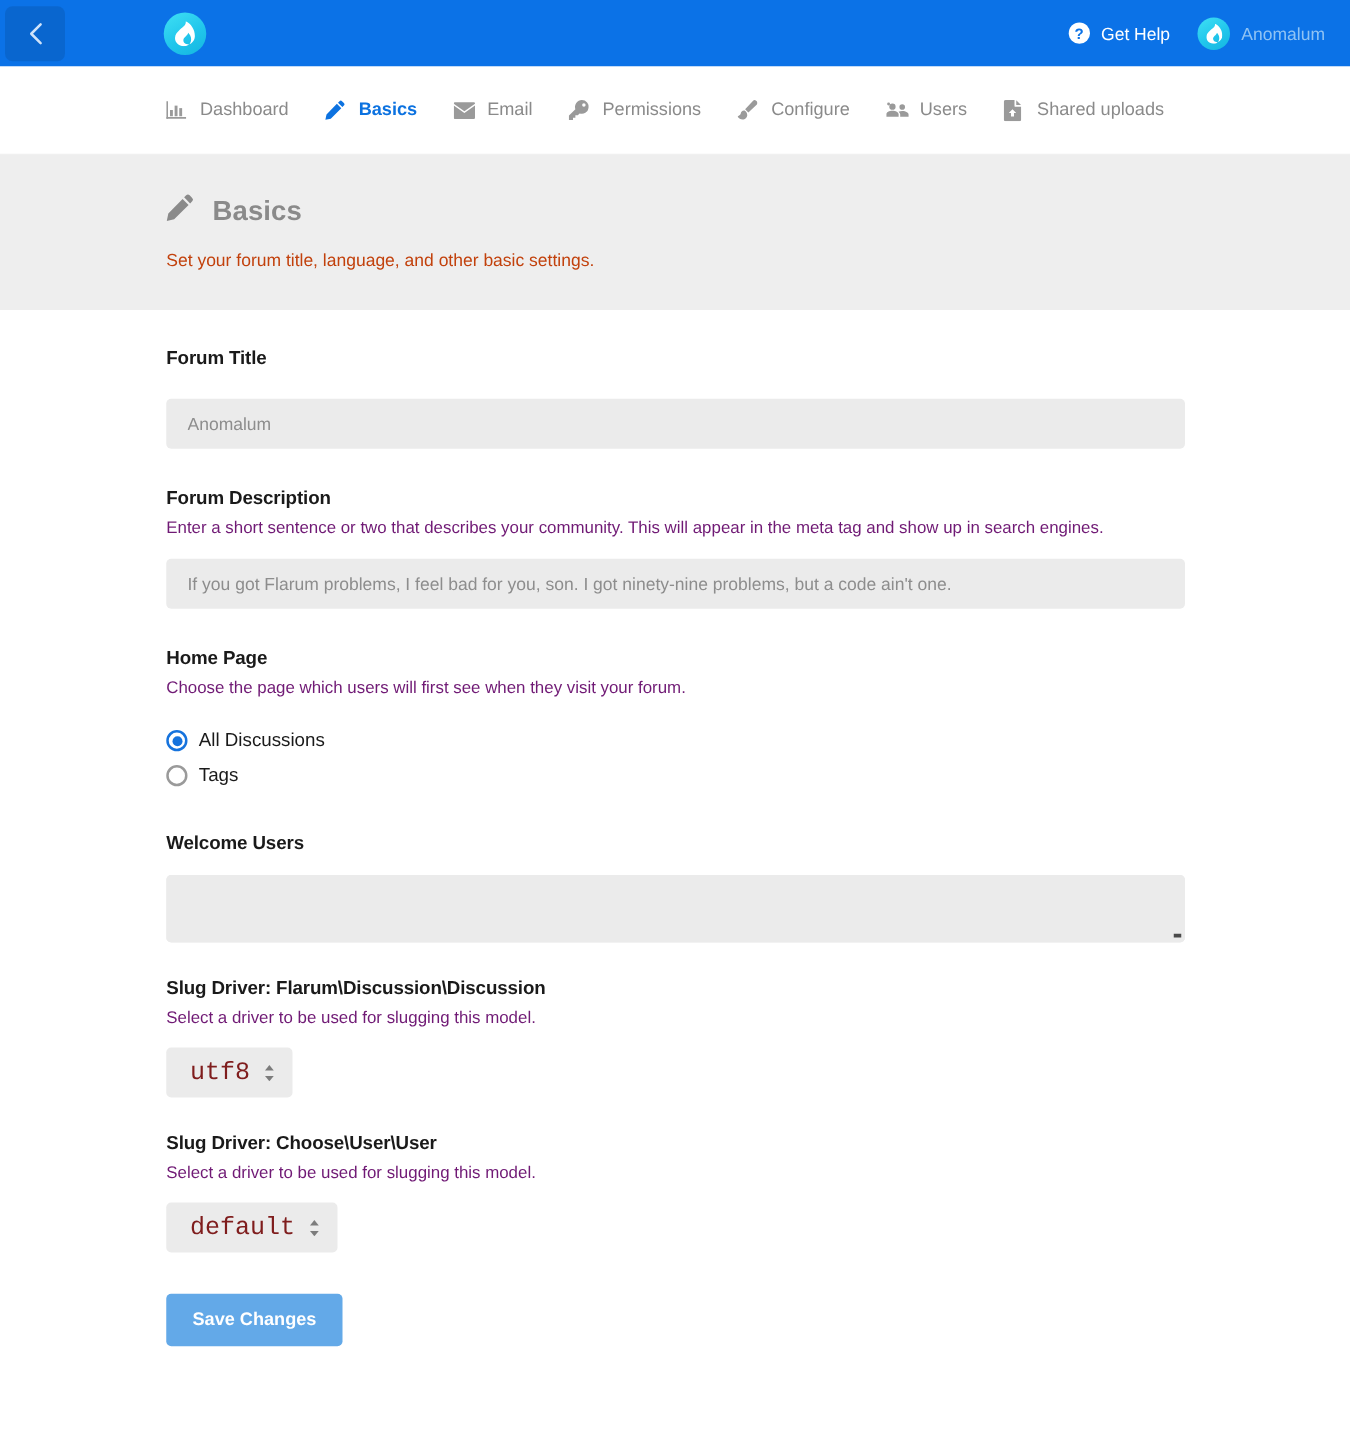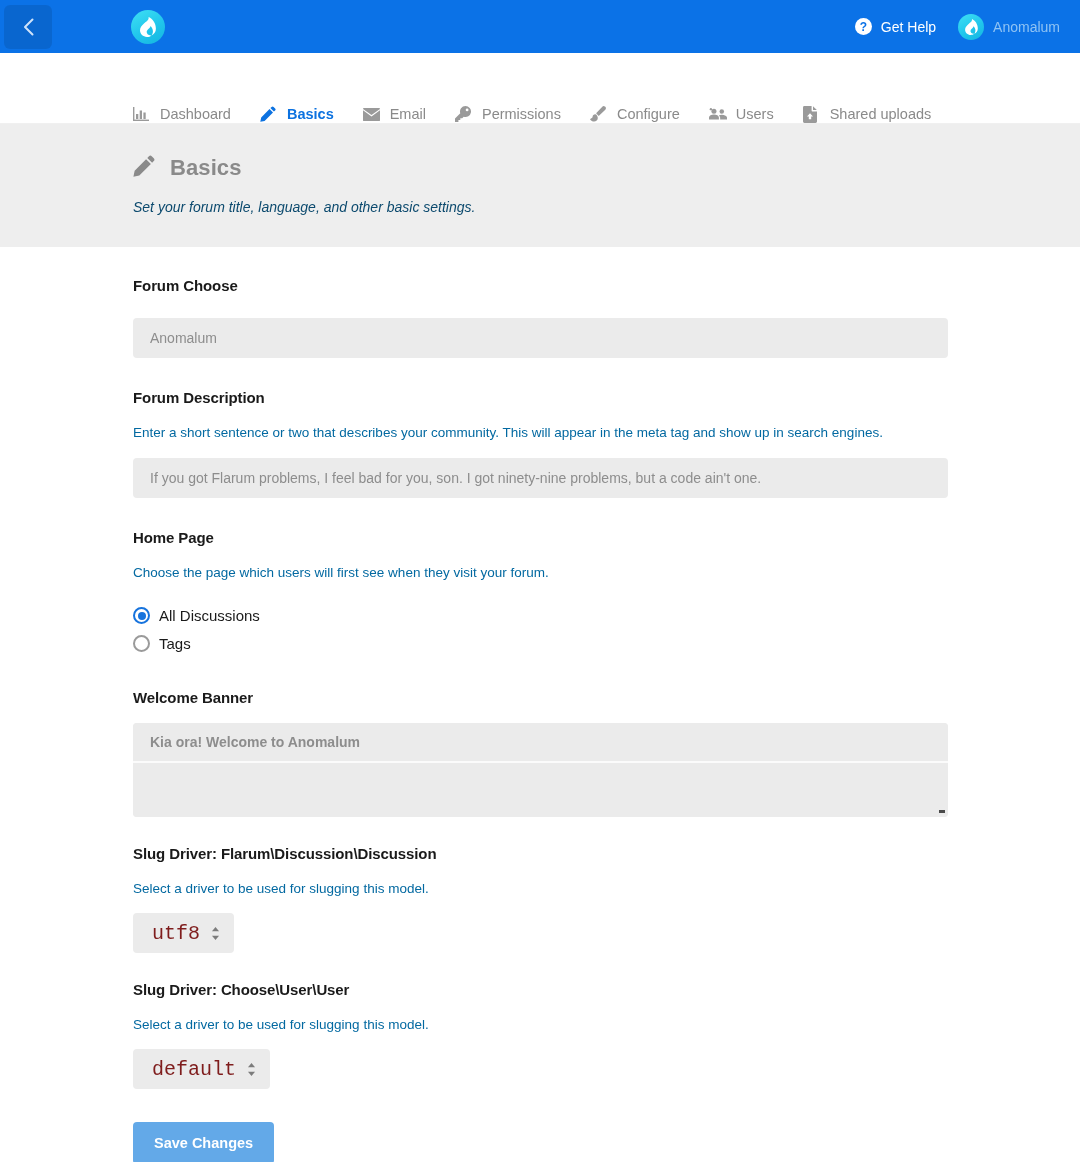--- a/index.html
+++ b/index.html
@@ -80,21 +80,21 @@
     background: linear-gradient(150deg, #3fe0f4 0%, #21c6ec 55%, #14b6e0 100%);
     display: flex; align-items: center; justify-content: center;
     flex: 0 0 auto;
   }
 
   
   .admin-nav {
     height: 71px;
     background: #ffffff;
     display: flex;
-    align-items: flex-end;
+    align-items: center;
     padding-left: 133px;
     gap: 29px;
     border-bottom: 1px solid #f0f0f0;
   }
   .nav-item {
     display: flex;
     align-items: center;
     gap: 9px;
     font-size: 14.5px;
     color: #8a8a8a;
@@ -117,40 +117,39 @@
   }
   .hero-title {
     font-size: 22px;
     font-weight: bold;
     color: #8a8a8a;
     letter-spacing: 0.1px;
   }
   .hero-sub {
     margin-top: 18px;
     font-size: 14px;
-    color: #0c4a6e;
-    font-style: italic;
+    color: #c2410c;
   }
 
   
   .content {
     padding: 30px 0 0 133px;
     width: 1080px;
   }
   .field { margin-bottom: 0; }
   .field-label {
     font-size: 15px;
     font-weight: bold;
     color: #1a1a1a;
     letter-spacing: -0.1px;
   }
   .field-help {
     font-size: 13.5px;
-    color: #0369a1;
-    margin-top: 19px;
+    color: #701a75;
+    margin-top: 7px;
   }
   .txt-input {
     width: 815px;
     height: 40px;
     background: #ebebeb;
     border: none;
     border-radius: 4px;
     padding: 0 17px;
     font-size: 14px;
     color: #8d8d8d;
@@ -394,21 +393,21 @@
     </span>
     <span class="hero-title">Basics</span>
   </div>
   <div class="hero-sub">Set your forum title, language, and other basic settings.</div>
 </div>
 
 <div class="content">
 
   
   <div class="field">
-    <div class="field-label">Forum Choose</div>
+    <div class="field-label">Forum Title</div>
     <div class="spacer-24"></div>
     <input class="txt-input" type="text" value="Anomalum" style="">
   </div>
 
   <div class="spacer-31"></div>
 
   
   <div class="field">
     <div class="field-label">Forum Description</div>
     <div class="field-help">Enter a short sentence or two that describes your community. This will appear in the meta tag and show up in search engines.</div>
@@ -432,24 +431,23 @@
     <div class="radio-row">
       <span class="radio-outer"></span>
       <span class="radio-label">Tags</span>
     </div>
   </div>
 
   <div class="spacer-37"></div>
 
   
   <div class="field">
-    <div class="field-label">Welcome Banner</div>
+    <div class="field-label">Welcome Users</div>
     <div class="banner-wrap">
       <div class="banner-group">
-        <input class="banner-title-input" type="text" value="Kia ora! Welcome to Anomalum" style="">
         <textarea class="banner-body" style=""></textarea>
       </div>
       <span class="resize-grip"></span>
     </div>
   </div>
 
   <div class="spacer-28"></div>
 
   
   <div class="field">

